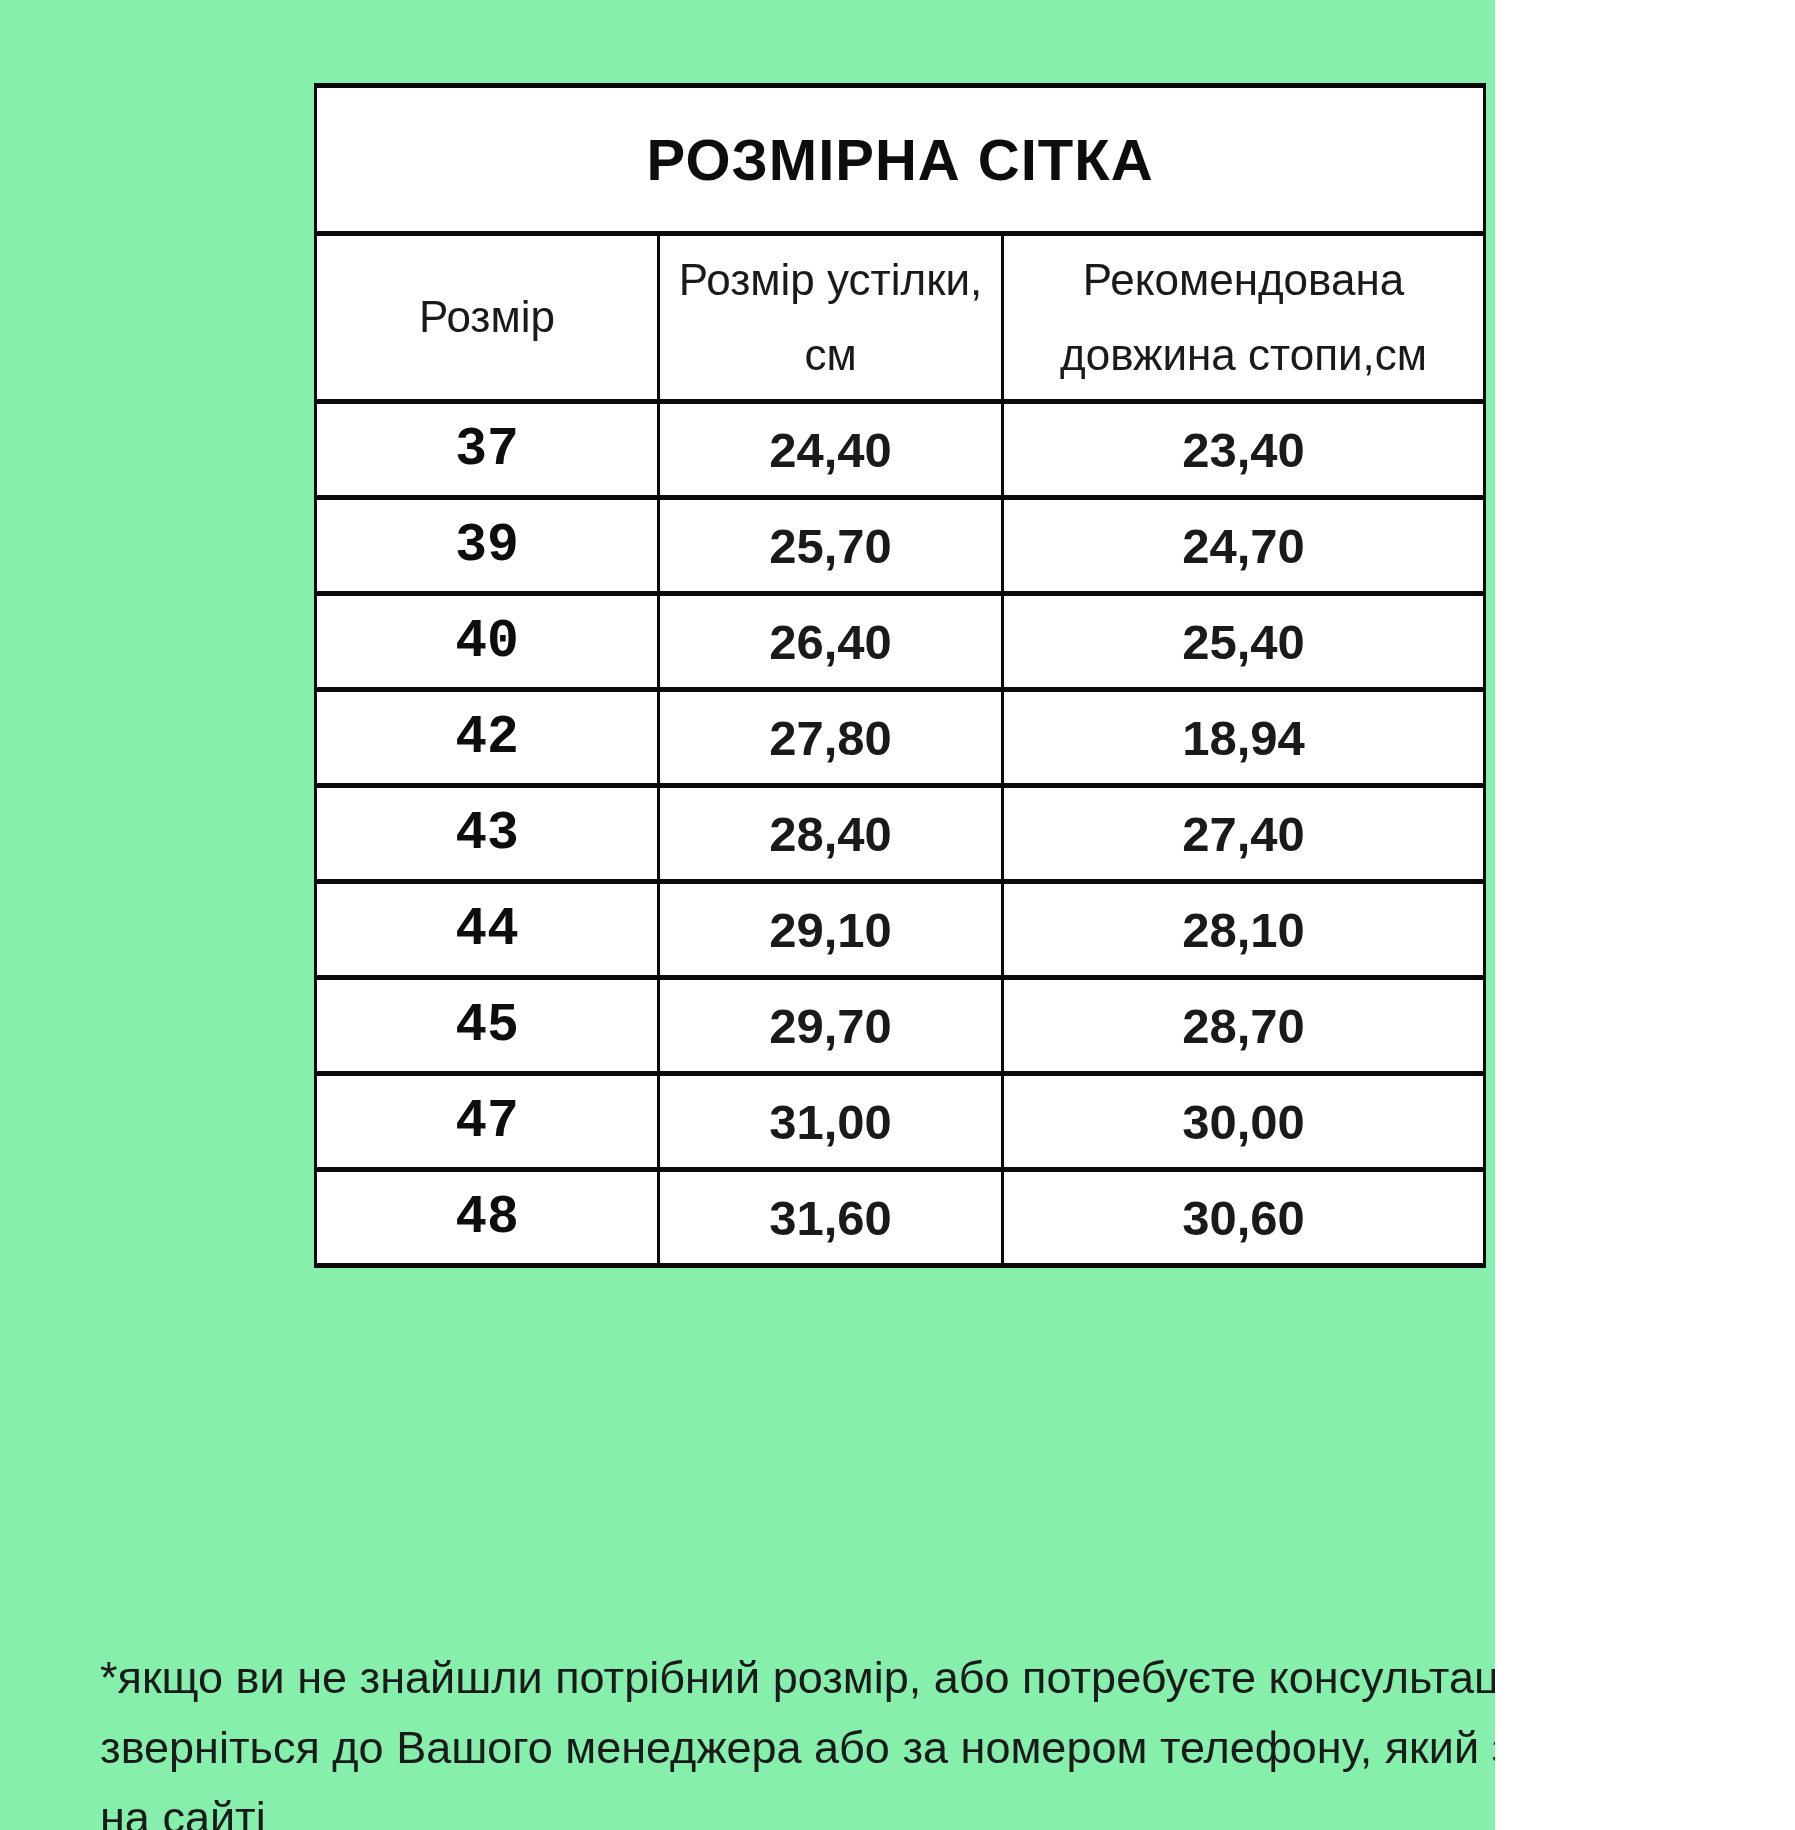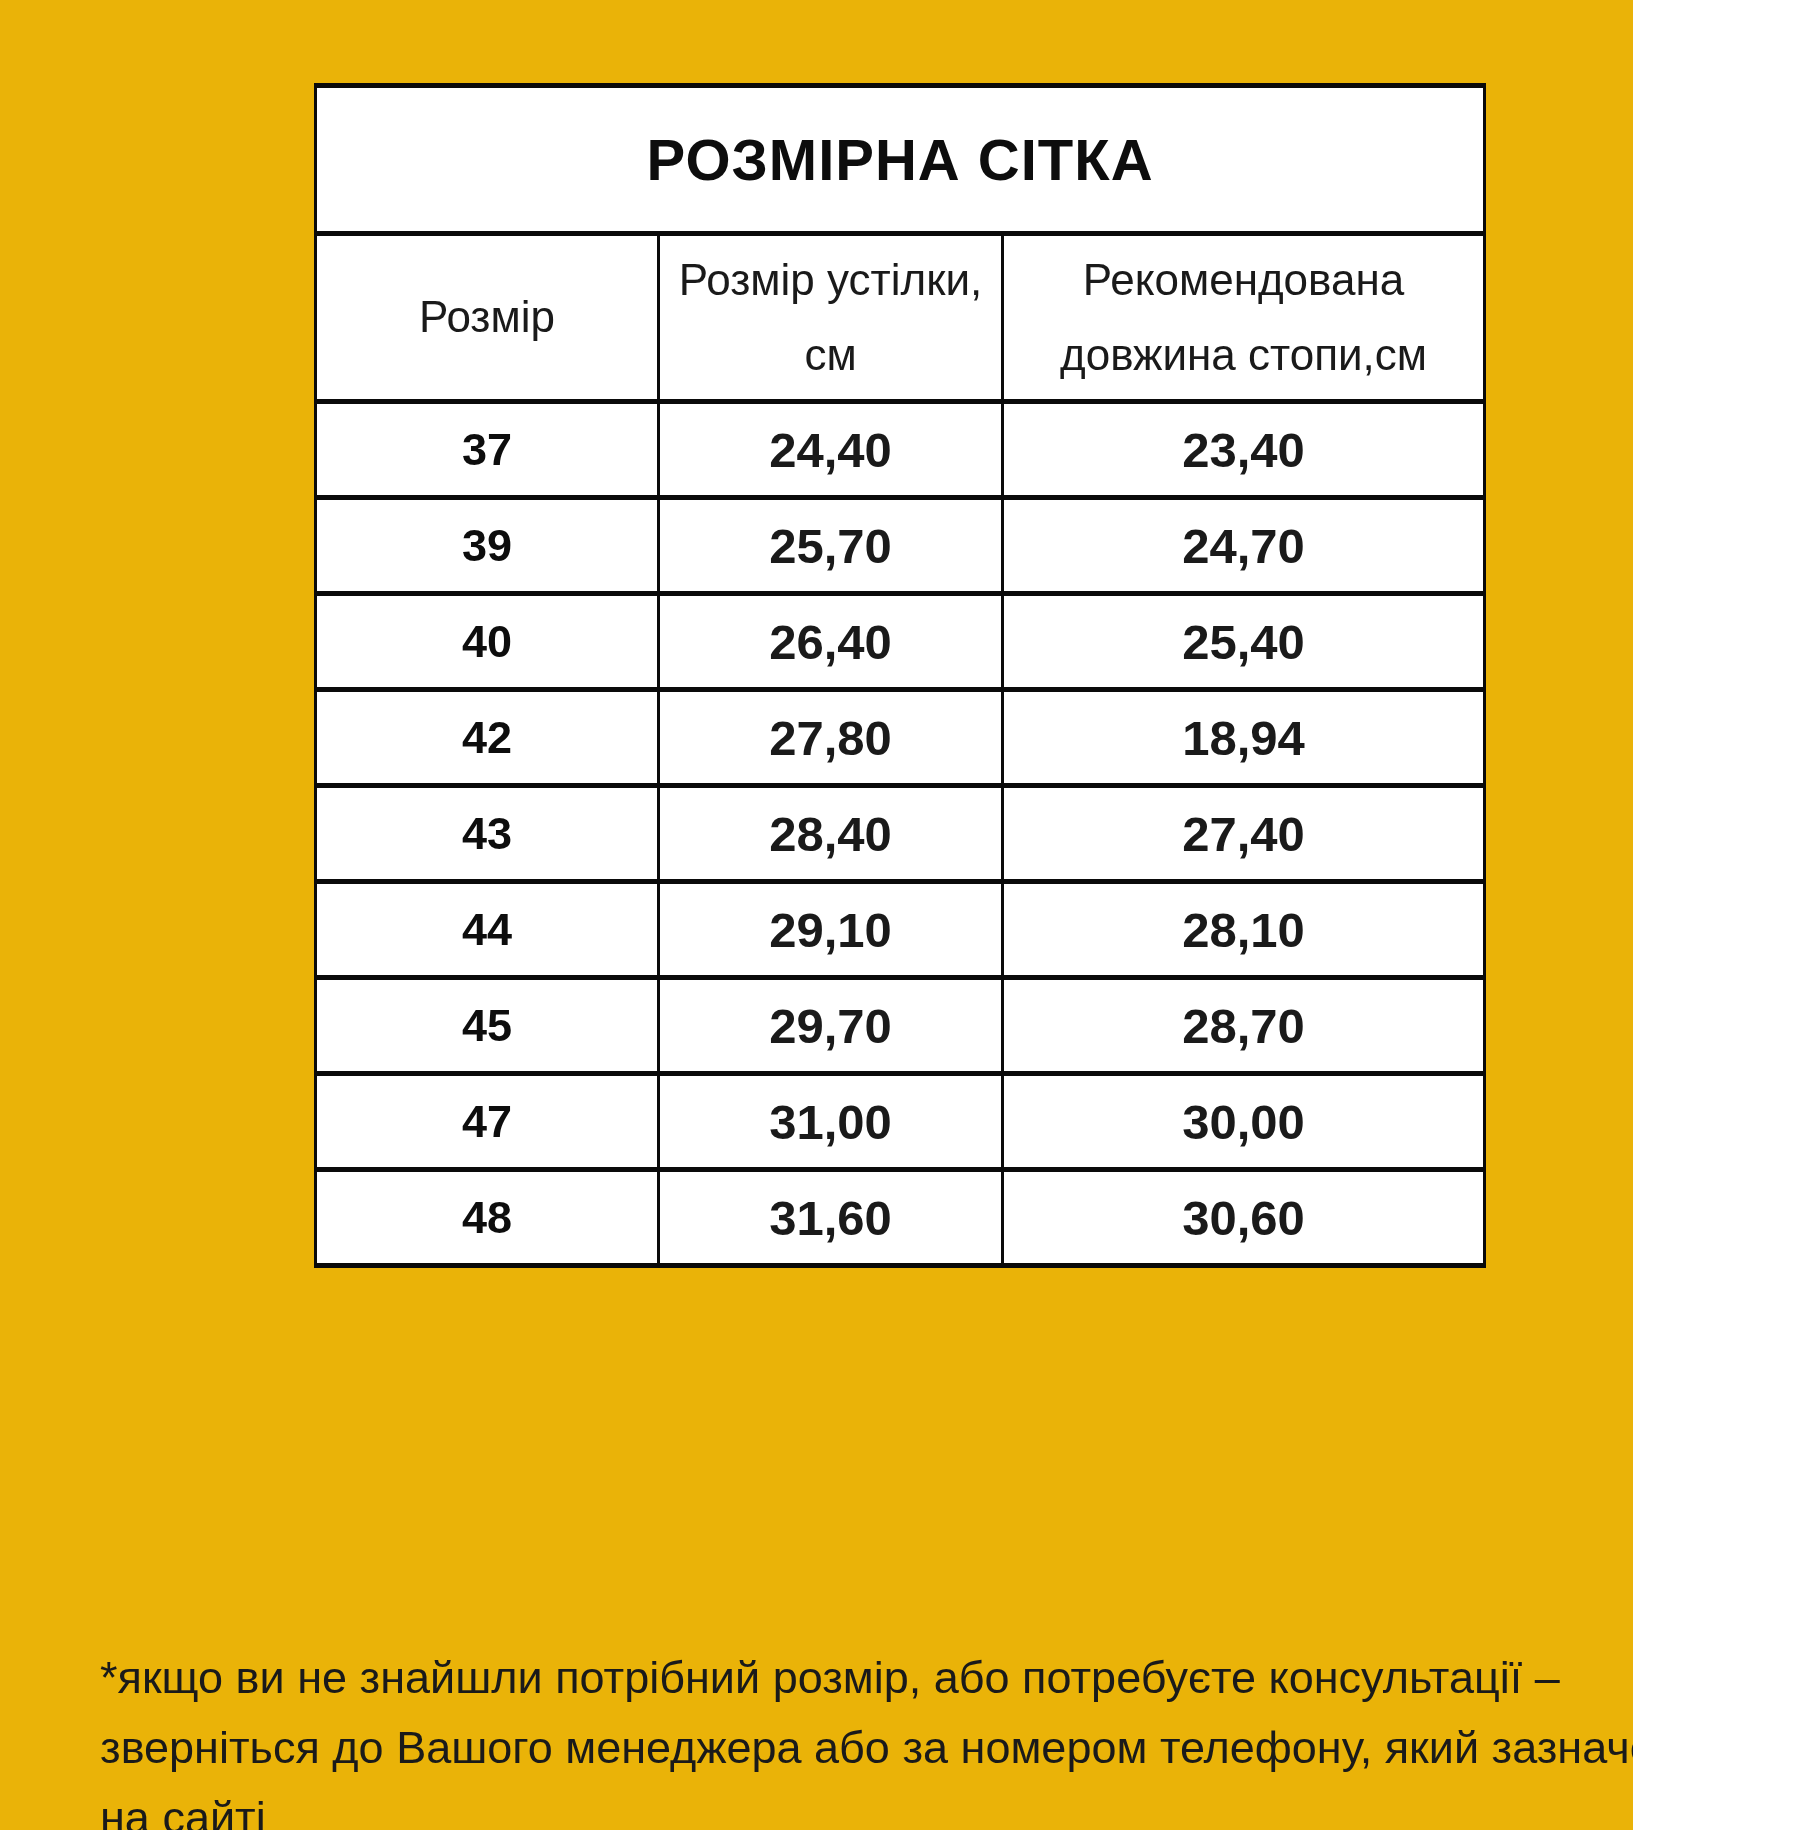--- a/index.html
+++ b/index.html
@@ -6,23 +6,23 @@
     margin: 0;
     padding: 0;
     background: #ffffff;
     width: 1795px;
     height: 1830px;
     font-family: "Liberation Sans", "DejaVu Sans", sans-serif;
     color: #121212;
   }
   .page {
     position: relative;
-    width: 1633px;
+    width: 1495px;
     height: 1830px;
-    background: #eab308;
+    background: #86efac;
     overflow: hidden;
   }
   table.size-chart {
     position: absolute;
     left: 314px;
     top: 83px;
     width: 1169px;
     border-collapse: collapse;
     table-layout: fixed;
     background: #ffffff;
@@ -51,22 +51,23 @@
     color: #1a1a1a;
   }
   tr.data-row td {
     height: 91px;
     font-size: 49px;
     font-weight: 700;
     color: #1a1a1a;
   }
   tr.data-row td.size-cell {
     font-weight: 700;
-    font-size: 45px;
+    font-size: 53px;
     color: #0d0d0d;
+    font-family: Liberation Mono, monospace;
   }
   .footnote {
     position: absolute;
     left: 100px;
     top: 1598px;
     width: 1660px;
     font-size: 45px;
     line-height: 70px;
     font-weight: 400;
     color: #1a1a1a;

